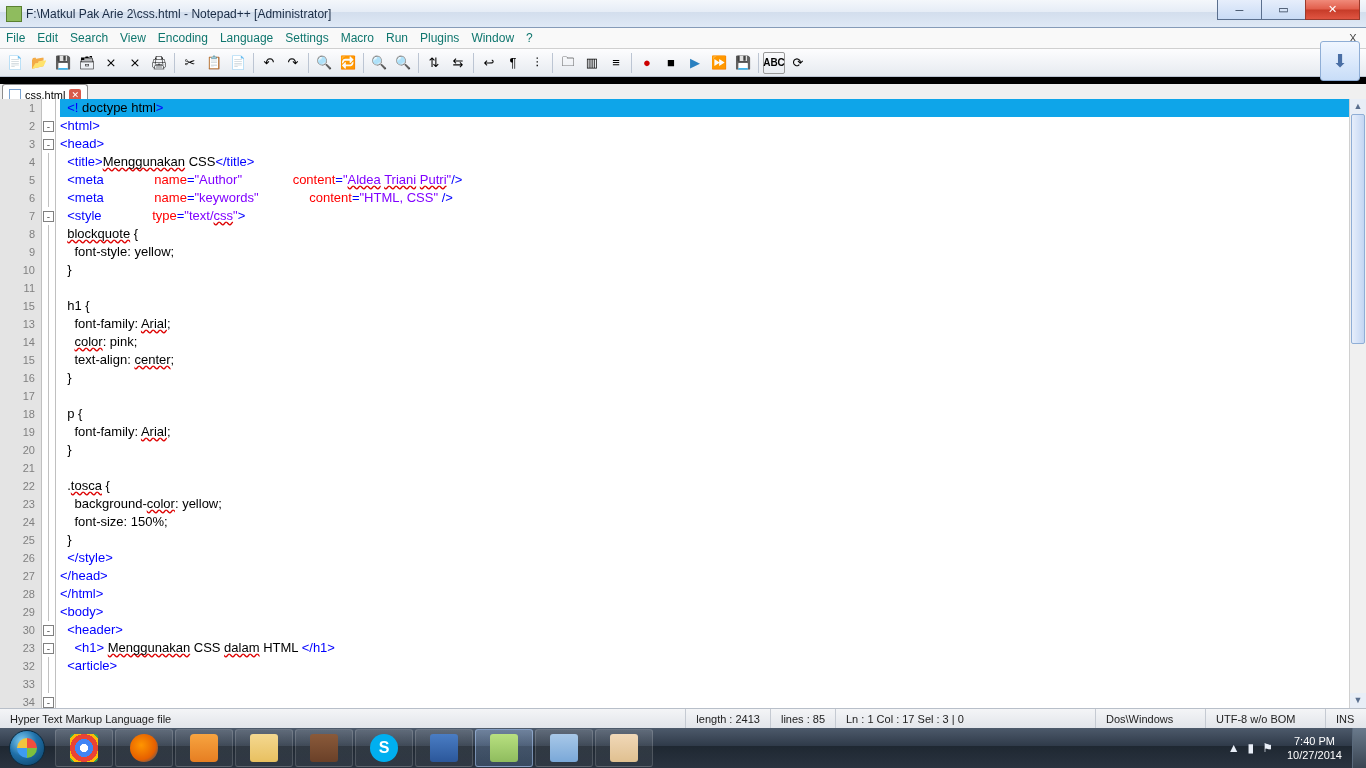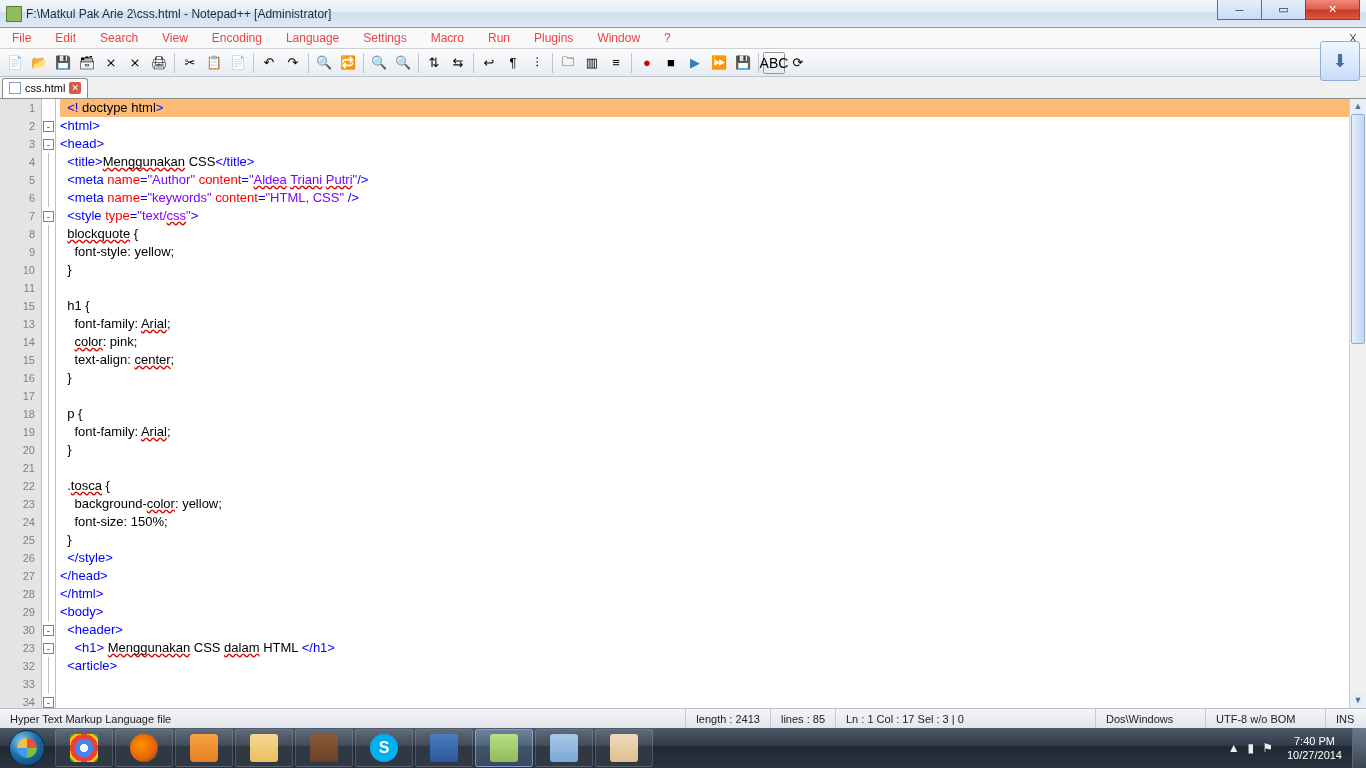--- a/index.html
+++ b/index.html
@@ -9,53 +9,53 @@
 .titlebar { height:28px; background:linear-gradient(#f4f7fb,#e5ecf6 45%,#d3deed 46%,#dfe9f6); display:flex; align-items:center; border-bottom:1px solid #859bb8; position:relative; }
 .titlebar .icon { width:16px; height:16px; margin:0 4px 0 6px; background:#8fbc5e; border:1px solid #5a8030; }
 .titlebar .title { font-size:12px; color:#1a2b44; }
 .titlebar .winbtns { position:absolute; right:6px; top:0; display:flex; }
 .titlebar .winbtns div { width:45px; height:20px; border:1px solid #5a6f8e; border-top:none; background:linear-gradient(#e6eefb,#c9dbf5); display:flex; align-items:center; justify-content:center; font-size:11px; color:#2a3a50; margin-left:-1px; }
 .titlebar .winbtns .close { width:55px; background:linear-gradient(#f08a7a,#e15d4b 48%,#c63b28 52%,#e05542); color:#fff; border-color:#9a3a2c; }
 .menux { position:absolute; right:6px; top:32px; width:14px; height:14px; font-size:11px; color:#444; text-align:center; }
 
 
 .menubar { height:21px; background:#f9f9f9; display:flex; align-items:center; border-bottom:1px solid #d0d0d0; font-size:12px; }
-.menubar span { padding:0 12px; color:#ef4444; }
+.menubar span { padding:0 6px; color:#0f766e; }
 
 
 .toolbar { height:28px; background:linear-gradient(#fdfdfe,#e6eaf0); border-bottom:1px solid #bcc5d3; display:flex; align-items:center; padding:0 3px; position:relative; }
 .tbtn { width:22px; height:22px; margin:0 1px; border:1px solid transparent; border-radius:2px; display:flex; align-items:center; justify-content:center; font-size:13px; }
 .tsep { width:1px; height:20px; background:#bcc5d3; margin:0 3px; }
 .toolbar .collapse { position:absolute; right:6px; top:-8px; width:40px; height:40px; background:linear-gradient(#f0f6ff,#c8ddf8); border:1px solid #8faed6; border-radius:3px; display:flex; align-items:center; justify-content:center; color:#4a6fa5; font-size:18px; }
 
 
-.tabbar { height:22px; background:#f0f0f0; display:flex; align-items:center; border-bottom:1px solid #8c8c8c; padding-left:2px; }
+.tabbar { height:22px; background:#f0f0f0; display:flex; align-items:flex-start; border-bottom:1px solid #8c8c8c; padding-left:2px;margin-top:7px; }
 .tab { height:20px; background:#fff; border:1px solid #8c8c8c; border-bottom:none; display:flex; align-items:center; font-size:11px; padding:0 6px; border-radius:3px 3px 0 0; gap:4px; }
 .tab .ficon { width:12px; height:12px; background:#fff; border:1px solid #7aa3d0; }
 .tab .x { width:12px; height:12px; background:#d85a4a; color:#fff; font-size:9px; line-height:12px; text-align:center; border-radius:2px; }
 
 
 .editor { position:absolute; top:99px; left:0; right:0; bottom:60px; background:#fff; display:flex; font-family:Consolas,"Courier New",monospace; font-size:13px; }
 .gutter { width:42px; background:#e4e4e4; color:#808080; text-align:right; padding-right:6px; border-right:1px solid #c0c0c0; }
 .gutter div { height:18px; line-height:18px; font-size:11px; }
 .fold { width:14px; background:#fff; border-right:1px solid #c0c0c0; }
 .fold div { height:18px; display:flex; align-items:center; justify-content:center; }
 .fold div.box { position:relative; }
 .fold div.box::before { content:""; width:9px; height:9px; border:1px solid #808080; background:#fff; position:absolute; }
 .fold div.box::after { content:"-"; position:absolute; font-size:10px; color:#606060; line-height:9px; width:11px; text-align:center; }
 .fold div.line::before { content:""; width:1px; height:18px; background:#c0c0c0; position:absolute; }
 .code { flex:1; padding-left:4px; position:relative; }
 .cline { height:18px; line-height:18px; white-space:pre; }
-.cline.hl { background:#fdba74; }
+.cline.hl { background:#0ea5e9; }
 .scroll { width:17px; background:#f0f0f0; border-left:1px solid #d0d0d0; position:relative; }
 .scroll .thumb { position:absolute; top:15px; left:1px; right:1px; height:230px; background:linear-gradient(90deg,#e6eefb,#c3d6f3); border:1px solid #8faed6; border-radius:2px; }
 .scroll .arr { position:absolute; left:0; right:0; height:15px; background:#e8eef7; text-align:center; font-size:9px; color:#5a6f8e; line-height:15px; }
 
 
-.tag{color:#0000ff;} .attr{color:#ff0000;} .val{color:#8000ff;} .txt{color:#000;}
+.tag{color:#0000ff;} .attr{color:#ff0000;margin-left:47px;} .val{color:#8000ff;} .txt{color:#000;}
 .under { text-decoration:underline wavy #d00; text-decoration-skip-ink:none; }
 
 
 .status { position:absolute; bottom:40px; left:0; right:0; height:20px; background:linear-gradient(#f4f5f7,#e2e5ea); border-top:1px solid #b8bfc9; display:flex; align-items:center; font-size:11px; color:#222; }
 .status > div { padding:0 10px; border-right:1px solid #c5cad2; height:100%; display:flex; align-items:center; }
 
 
 .taskbar { position:absolute; bottom:0; left:0; right:0; height:40px; background:linear-gradient(#4d5a6b,#2f3a49 45%,#1f2832 46%,#2a3340); display:flex; align-items:center; }
 .start { width:54px; height:40px; display:flex; align-items:center; justify-content:center; }
 .orb { width:36px; height:36px; border-radius:50%; background:radial-gradient(circle at 35% 30%,#7ecef4 0%,#1f6fa8 45%,#0a3c5e 100%); border:1px solid #0a2a40; position:relative; }
@@ -129,21 +129,21 @@
   <div class="tbtn">🗀</div>
   <div class="tbtn">▥</div>
   <div class="tbtn">≡</div>
   <div class="tsep"></div>
   <div class="tbtn" style="color:#c00">●</div>
   <div class="tbtn">■</div>
   <div class="tbtn" style="color:#2a80c0">▶</div>
   <div class="tbtn">⏩</div>
   <div class="tbtn">💾</div>
   <div class="tsep"></div>
-  <div class="tbtn" style="border:1px solid #999;font-size:14px;font-weight:normal">ABC</div>
+  <div class="tbtn" style="border:1px solid #999;font-size:10px;font-weight:bold">ABC</div>
   <div class="tbtn">⟳</div>
   <div class="collapse">⬇</div>
 </div>
 
 <div class="tabbar">
   <div class="tab">
     <div class="ficon"></div>
     <span>css.html</span>
     <div class="x">✕</div>
   </div>

